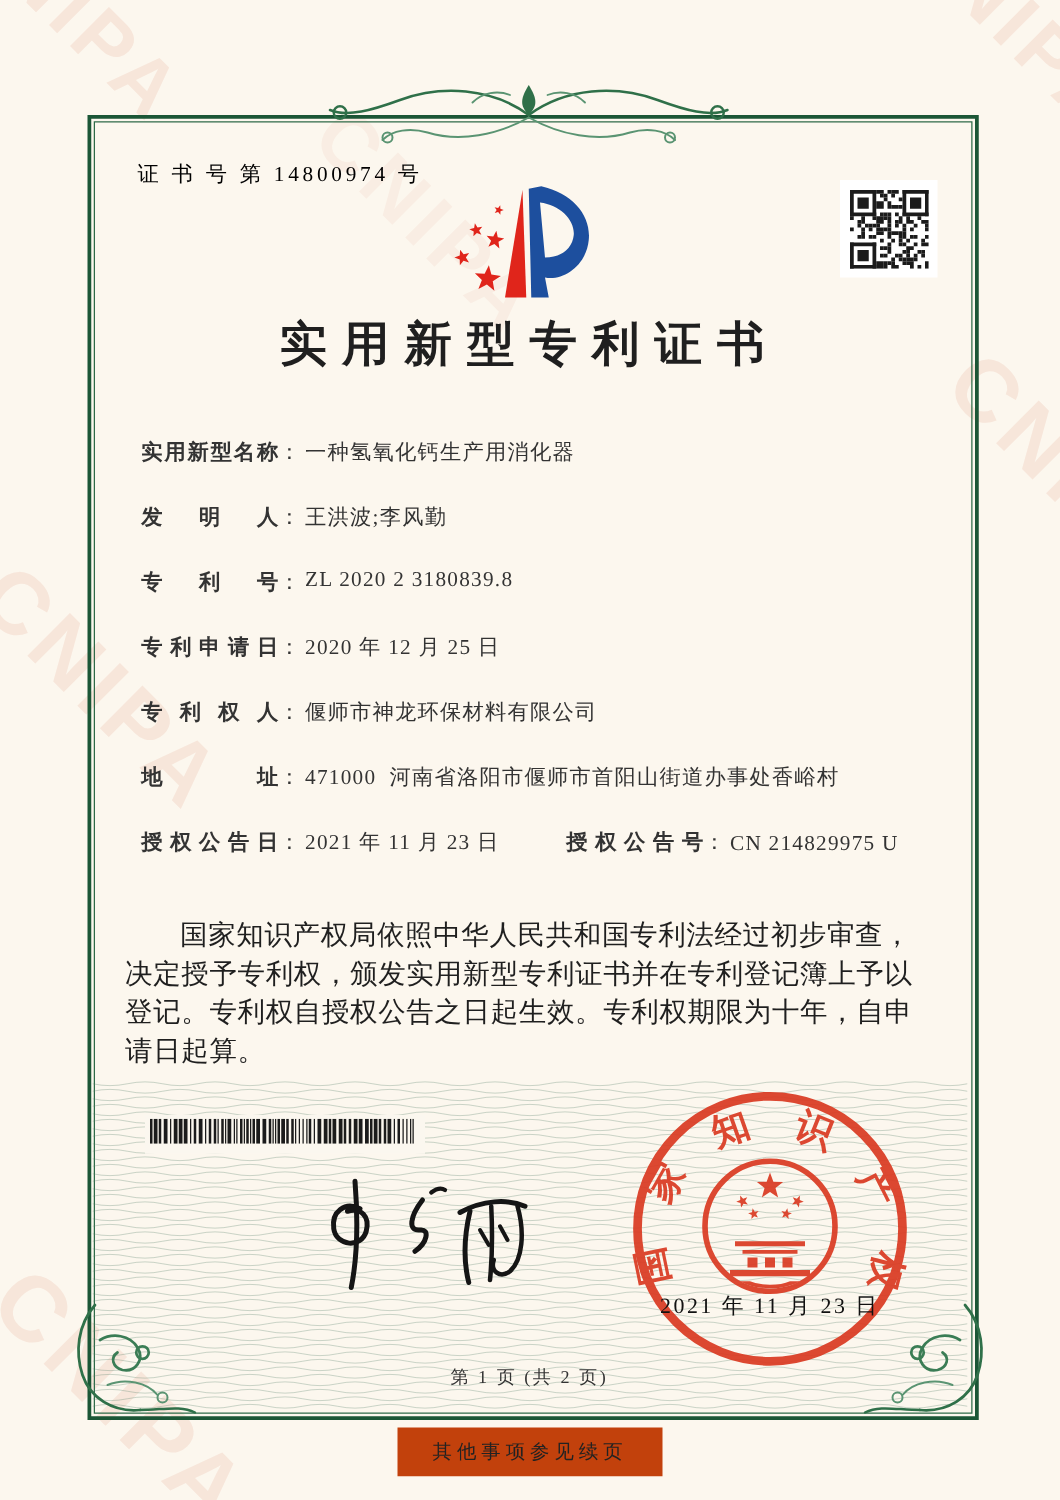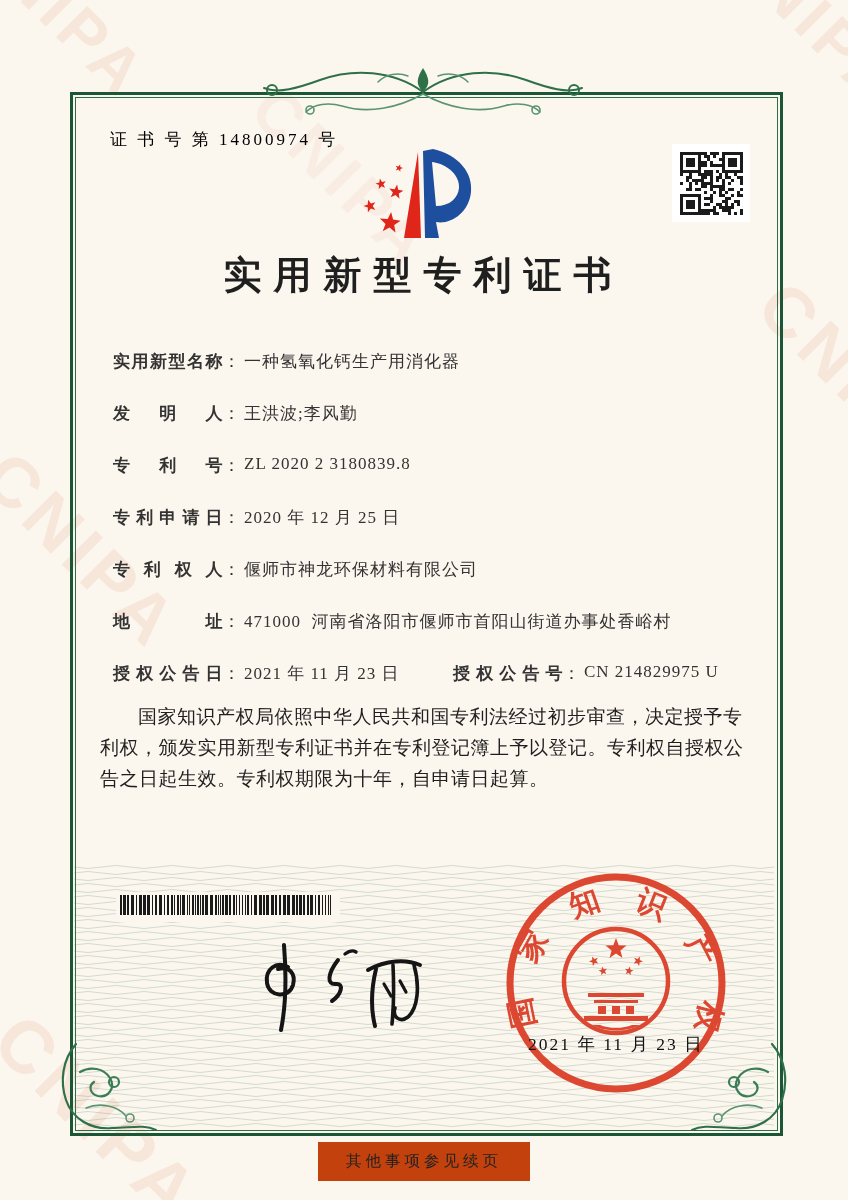--- a/index.html
+++ b/index.html
@@ -20,28 +20,28 @@
   .content{position:absolute;left:0;top:0;width:848px;height:1200px;z-index:3;}
   .cert-no{position:absolute;left:110px;top:128px;font-size:17px;
            letter-spacing:3px;color:#000000;}
   .logo{position:absolute;left:352px;top:140px;}
   .qr{position:absolute;left:672px;top:144px;width:78px;height:78px;
       background:#fff;display:flex;align-items:center;justify-content:center;}
   .title{position:absolute;left:70px;top:250px;width:707px;text-align:center;
          font-size:38px;font-weight:bold;letter-spacing:12px;color:#1f1f1f;}
   .fields{position:absolute;left:113px;top:350px;width:640px;font-size:17px;color:#333;}
   .frow{height:52px;display:flex;align-items:flex-start;}
-  .fgroup{display:flex;}
+  .fgroup{display:flex;align-items:flex-end;}
   .fgroup.second{position:absolute;left:340px;}
   .frow7{position:relative;}
   .flabel{display:inline-block;width:110px;text-align:justify;
           text-align-last:justify;letter-spacing:0.5px;font-weight:bold;}
   .fcolon{display:inline-block;}
   .fvalue{display:inline-block;white-space:pre-wrap;letter-spacing:1px;padding-left:4px;}
-  .notice{position:absolute;left:100px;top:701px;width:650px;font-size:19px;
+  .notice{position:absolute;left:100px;top:732px;width:650px;font-size:22px;
           line-height:31px;color:#1f1f1f;letter-spacing:0.5px;}
   .notice p{margin:0;text-indent:2em;}
   .barcode-box{position:absolute;left:116px;top:892px;background:#fbf7ef;
                padding:3px 4px;z-index:3;}
   .director{position:absolute;left:116px;top:968px;z-index:4;
             font-family:"Liberation Sans","DejaVu Sans",sans-serif;
             font-size:19px;color:#222;letter-spacing:3px;}
   .director div{margin-bottom:14px;}
   .sig{position:absolute;left:248px;top:938px;z-index:4;}
   .seal{position:absolute;left:502px;top:869px;z-index:4;mix-blend-mode:multiply;opacity:0.93;}
@@ -476,18 +476,19 @@
       <rect x="92" y="131" width="44" height="3"></rect>
       <rect x="96" y="137" width="8" height="8"></rect>
       <rect x="110" y="137" width="8" height="8"></rect>
       <rect x="124" y="137" width="8" height="8"></rect>
       <rect x="82" y="147" width="64" height="5"></rect>
       <path d="M90,156 A30,14 0 0 0 138,156 L130,156 A22,9 0 0 1 98,156 Z"></path>
     </g>
   </svg>
   <div class="seal-date">2021 年 11 月 23 日</div>
 
+  <div class="page-footer">第 1 页 (共 2 页)</div>
 
   <div class="cont-note">
     <span>其他事项参见续页</span>
   </div>
 
 </div>
 
 </body></html>

